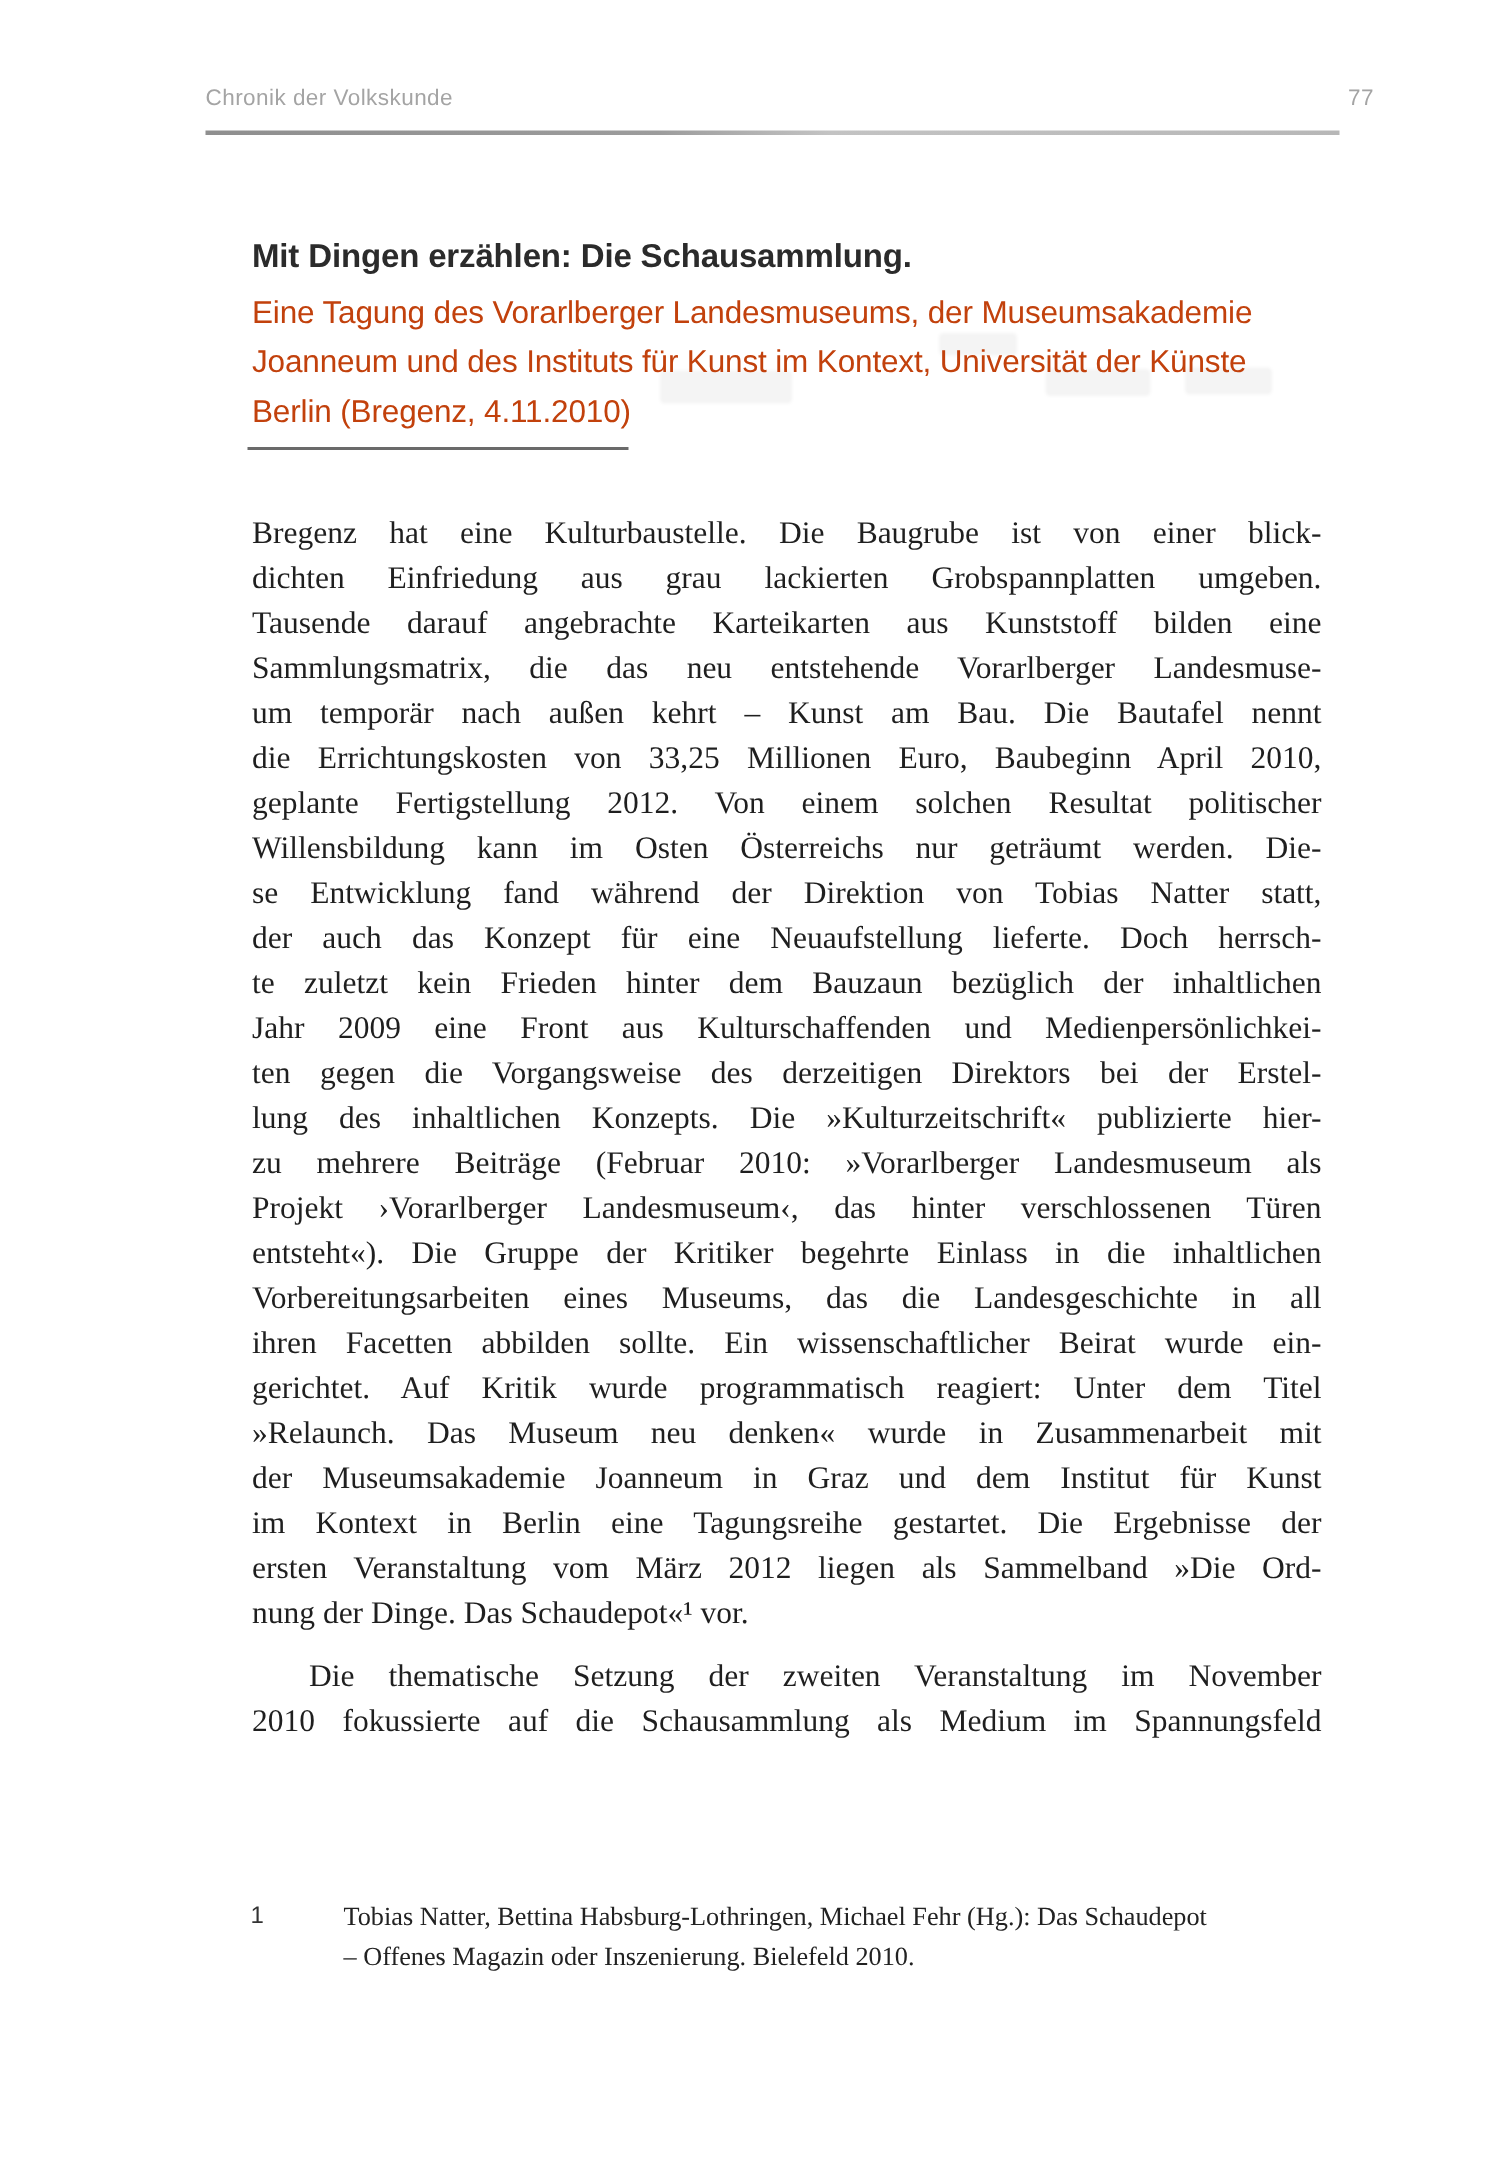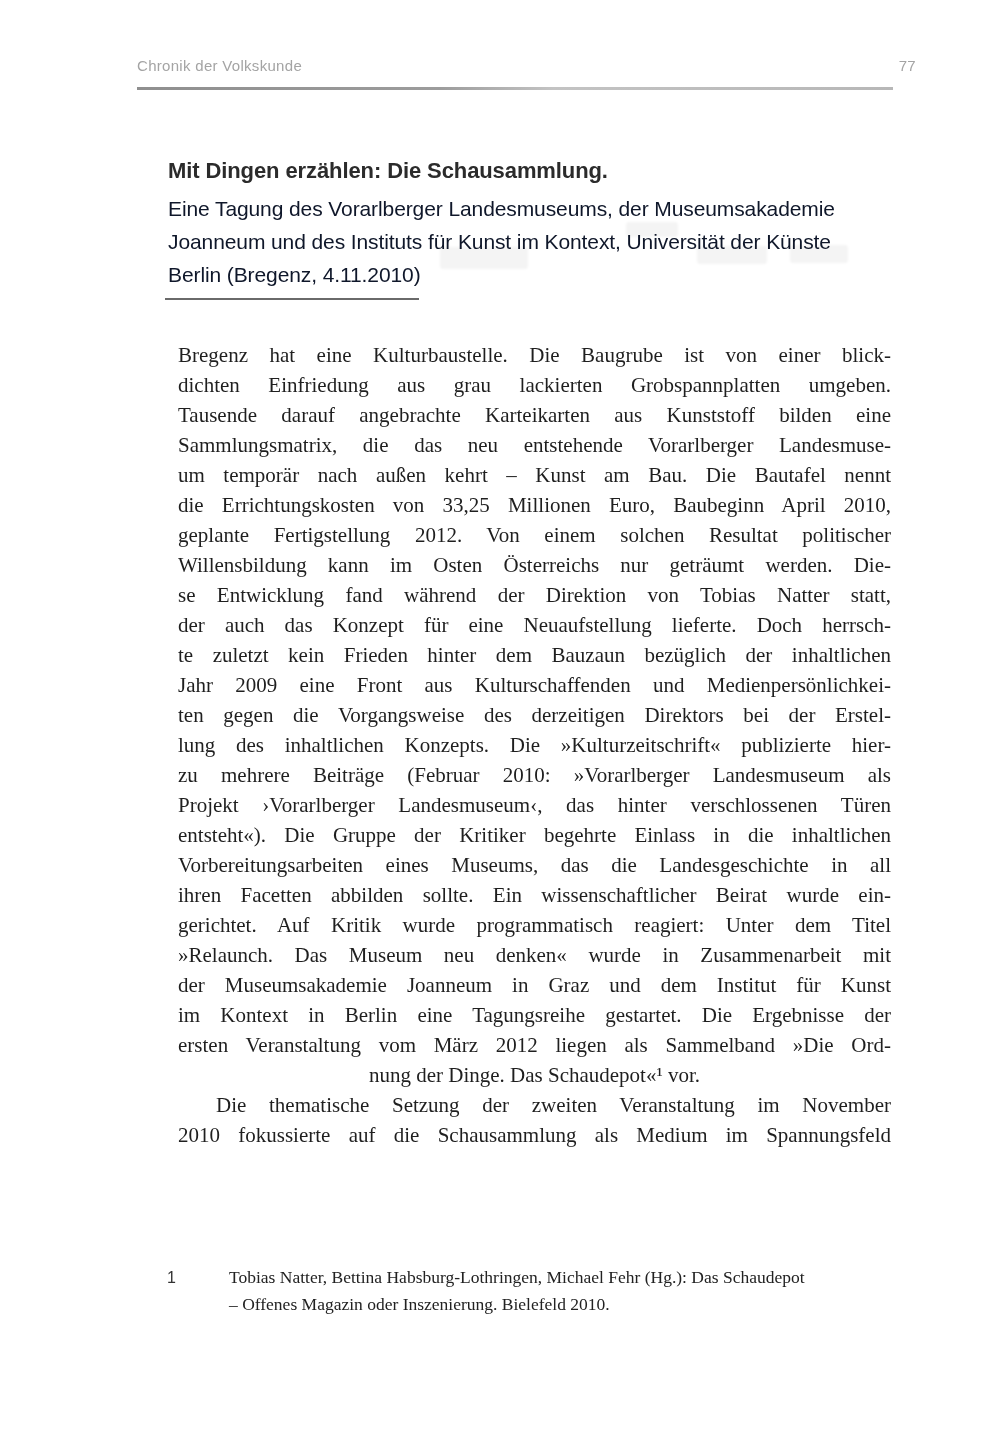--- a/index.html
+++ b/index.html
@@ -50,52 +50,52 @@
   .doc-title {
     font-size: 22px;
     font-weight: 700;
     color: #2b2b2b;
     letter-spacing: -0.1px;
     margin-bottom: 8px;
   }
   .subtitle-line {
     font-size: 21px;
     font-weight: 400;
-    color: #0f172a;
+    color: #c2410c;
     line-height: 33px;
     letter-spacing: -0.1px;
   }
   .title-divider {
     position: absolute;
     left: 165px; top: 298px;
     width: 254px; height: 2px;
     background: #6a6a6a;
   }
 
   
   .body-text {
     position: absolute;
-    left: 178px; top: 340px;
+    left: 168px; top: 340px;
     width: 713px;
     font-family: "Liberation Serif", serif;
     font-size: 21px;
     color: #1f1f1f;
   }
   .bl {
     height: 30px;
     line-height: 30px;
     white-space: nowrap;
-    text-align: center;
+    text-align: left;
   }
   .bl.j {
     text-align: justify;
     text-align-last: justify;
     text-justify: inter-word;
   }
-  .bl.indent { padding-left: 38px; }
+  .bl.indent { padding-left: 38px; margin-top: 12px; }
 
   
   .footnote {
     position: absolute;
     left: 167px; top: 1264px;
     width: 712px;
     display: flex;
     font-size: 17.5px;
     color: #222222;
   }

